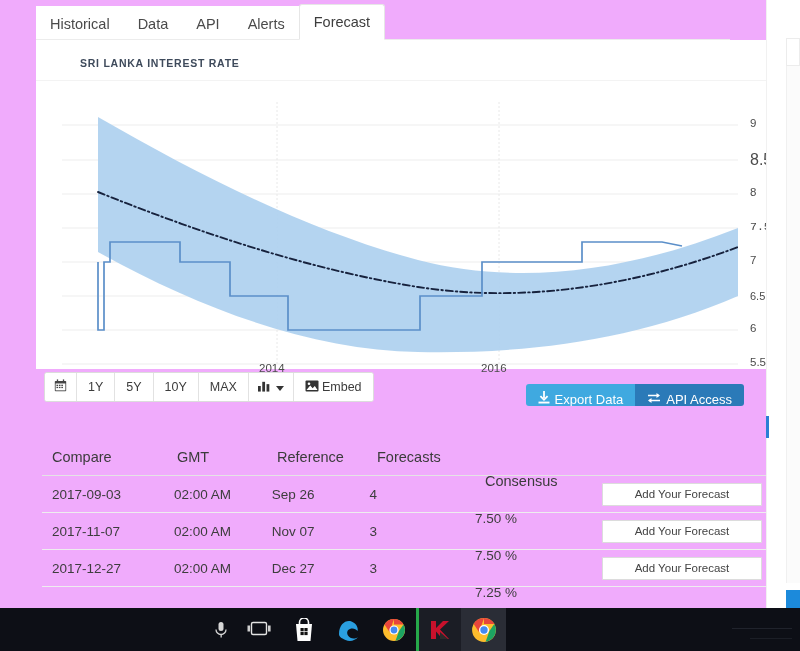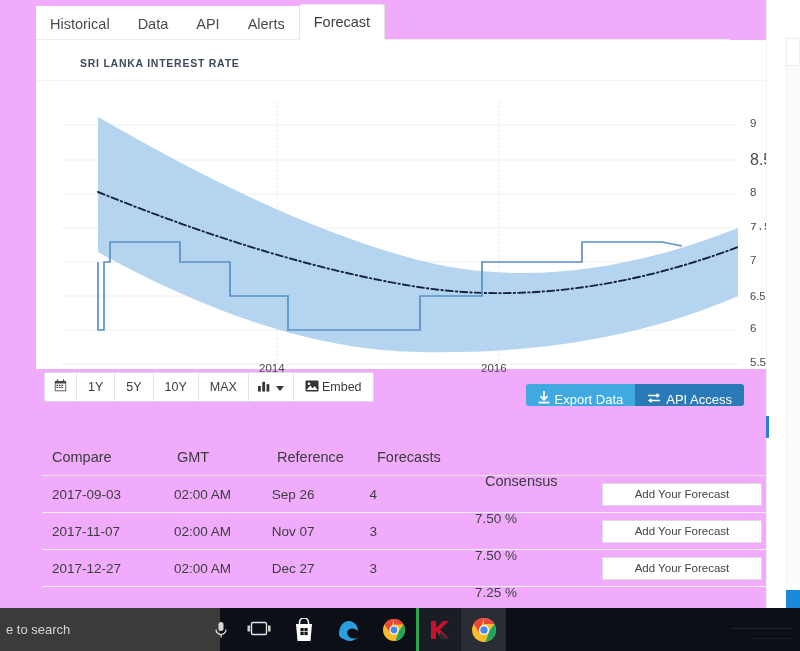--- a/index.html
+++ b/index.html
@@ -284,23 +284,20 @@
 
   <div class="right-gutter">
     <div class="gutter-line"></div>
     <div class="gutter-panel"></div>
     <div class="gutter-box"></div>
     <div class="gutter-accent"></div>
     <div class="gutter-accent2"></div>
   </div>
 
   <div class="taskbar">
-    <div class="tb-search">
-      <span>e to search</span>
-    </div>
     <div class="tb-mic">
       <svg width="18" height="20" viewBox="0 0 18 20">
           <rect x="6.5" y="2" width="5" height="9" rx="2.5" fill="#d6d6d6"></rect>
           <path d="M4,9.5 a5,5 0 0 0 10,0" stroke="#d6d6d6" stroke-width="1.3" fill="none"></path>
           <rect x="8.5" y="14" width="1.3" height="3.5" fill="#d6d6d6"></rect>
         </svg>
     </div>
     <div class="tb-icons">
       <div class="tb-item">
         <svg width="24" height="19" viewBox="0 0 24 19">

